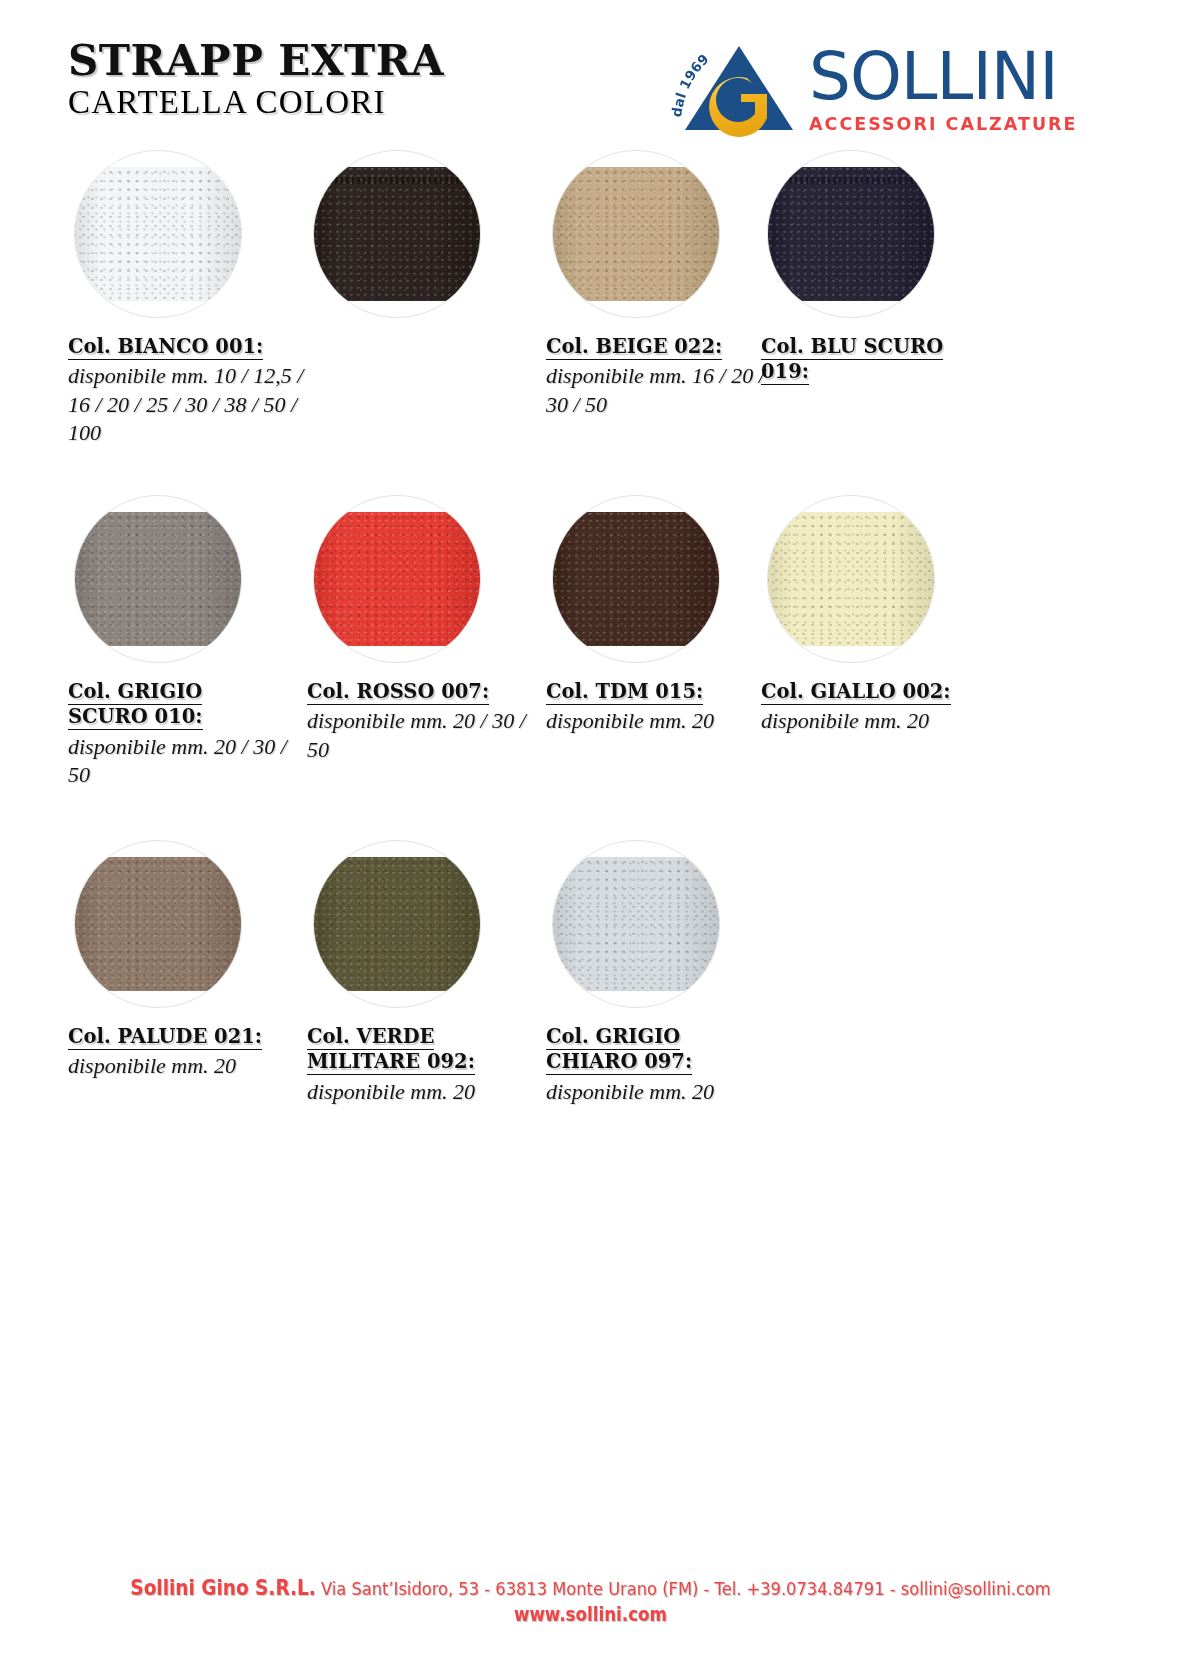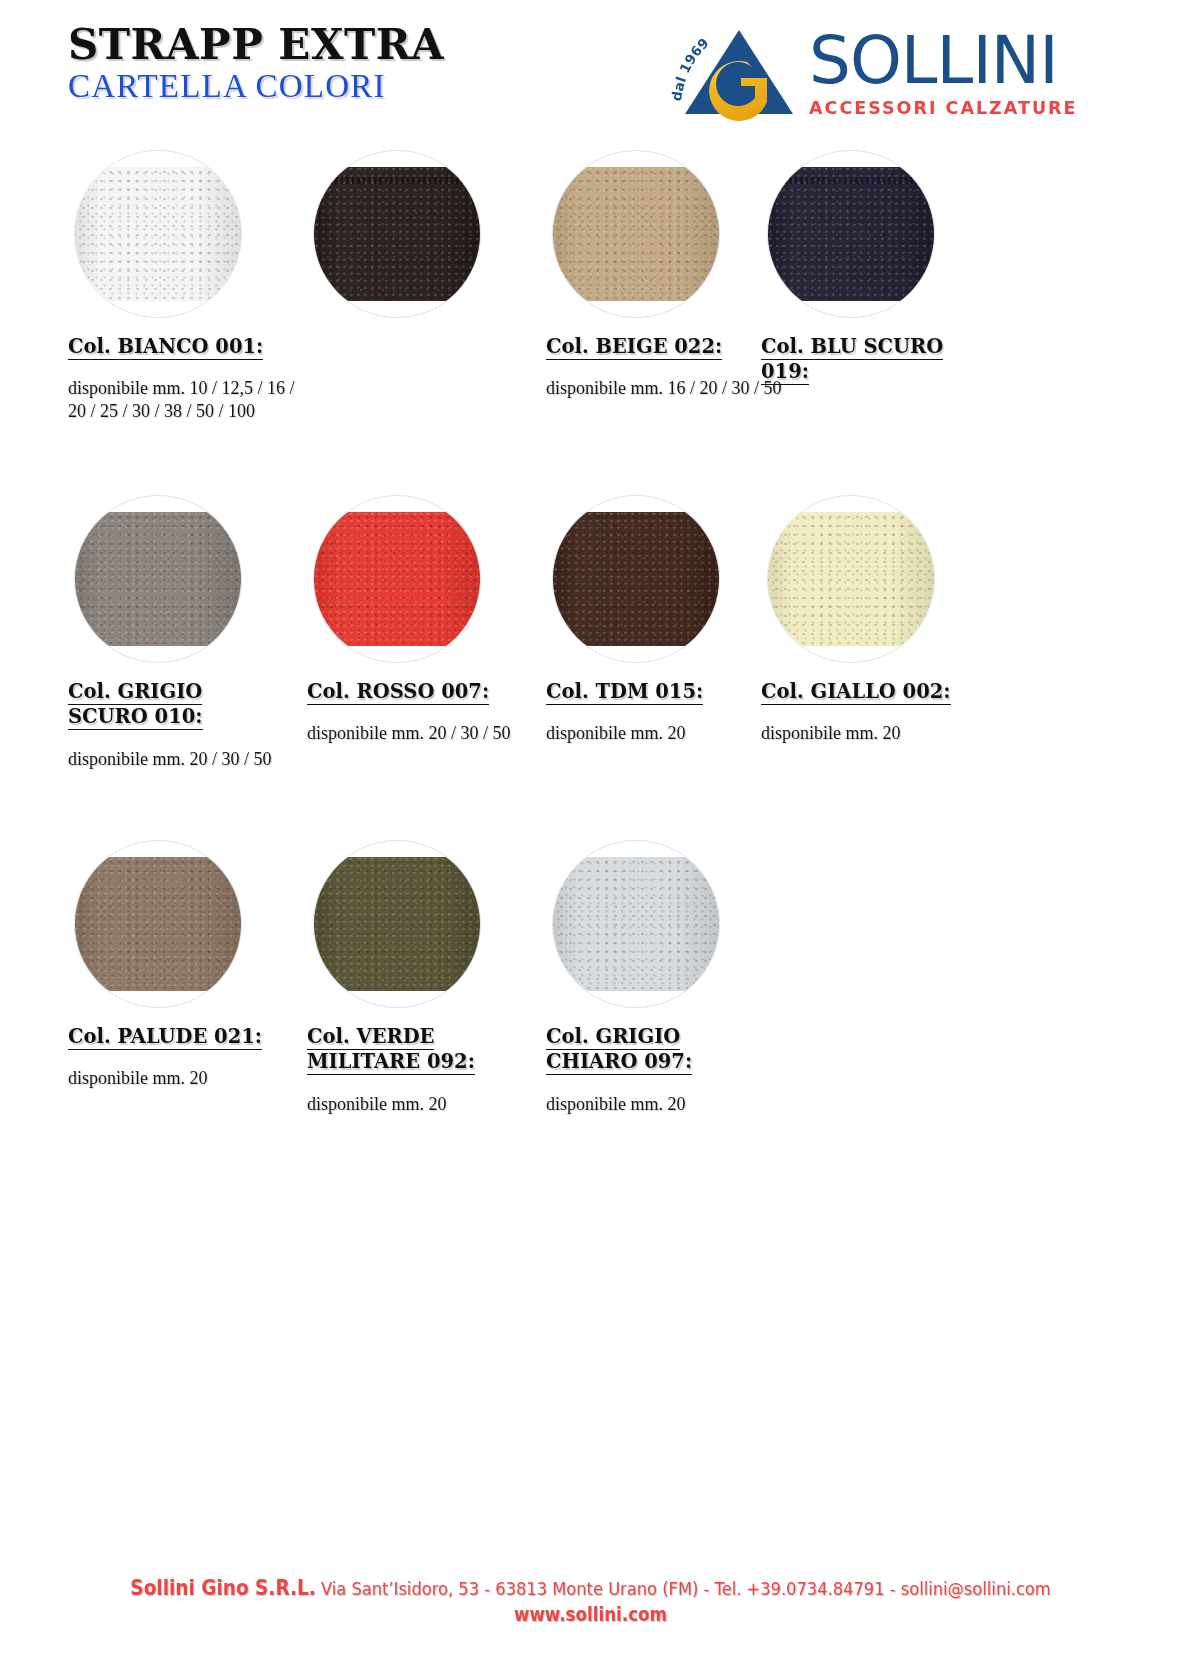--- a/index.html
+++ b/index.html
@@ -11,21 +11,21 @@
     width: 1181px;
     height: 1654px;
     position: relative;
     font-family: "Liberation Serif", serif;
     overflow: hidden;
   }
 
   
   .header {
     position: absolute;
-    top: 0; left: 0;
+    top: 16px; left: 0;
     width: 1181px;
     height: 140px;
   }
   .title-block {
     position: absolute;
     left: 68px;
     top: 24px;
   }
   .title-main {
     font-family: "DejaVu Serif", serif;
@@ -35,21 +35,21 @@
     color: #111111;
     line-height: 1.0;
     text-shadow: 2px 2px 1px rgba(0,0,0,0.22);
     white-space: nowrap;
   }
   .title-sub {
     font-family: "Liberation Serif", serif;
     font-weight: normal;
     font-size: 33px;
     letter-spacing: 1.2px;
-    color: #1d4ed8;
+    color: #000000;
     line-height: 1.12;
     margin-top: 2px;
     text-shadow: 2px 2px 1px rgba(0,0,0,0.18);
     white-space: nowrap;
   }
 
   
   .logo {
     position: absolute;
     right: 92px;
@@ -180,24 +180,25 @@
   .cap-name span.ln {
     display: inline;
     border-bottom: 1.6px solid #0f0f0f;
     padding-bottom: 1px;
     box-decoration-break: clone;
     -webkit-box-decoration-break: clone;
   }
   .cap-name .nm-line { display: block; }
   .cap-desc {
     font-family: "Liberation Serif", serif;
-    font-size: 18px;
+    font-style: italic;
+    font-size: 22px;
     color: #141414;
     line-height: 1.28;
-    margin-top: 18px;
+    margin-top: 3px;
     text-shadow: 1.3px 1.3px 0.8px rgba(0,0,0,0.16);
   }
 
   
   .footer {
     position: absolute;
     left: 0;
     bottom: 26px;
     width: 1181px;
     text-align: center;

